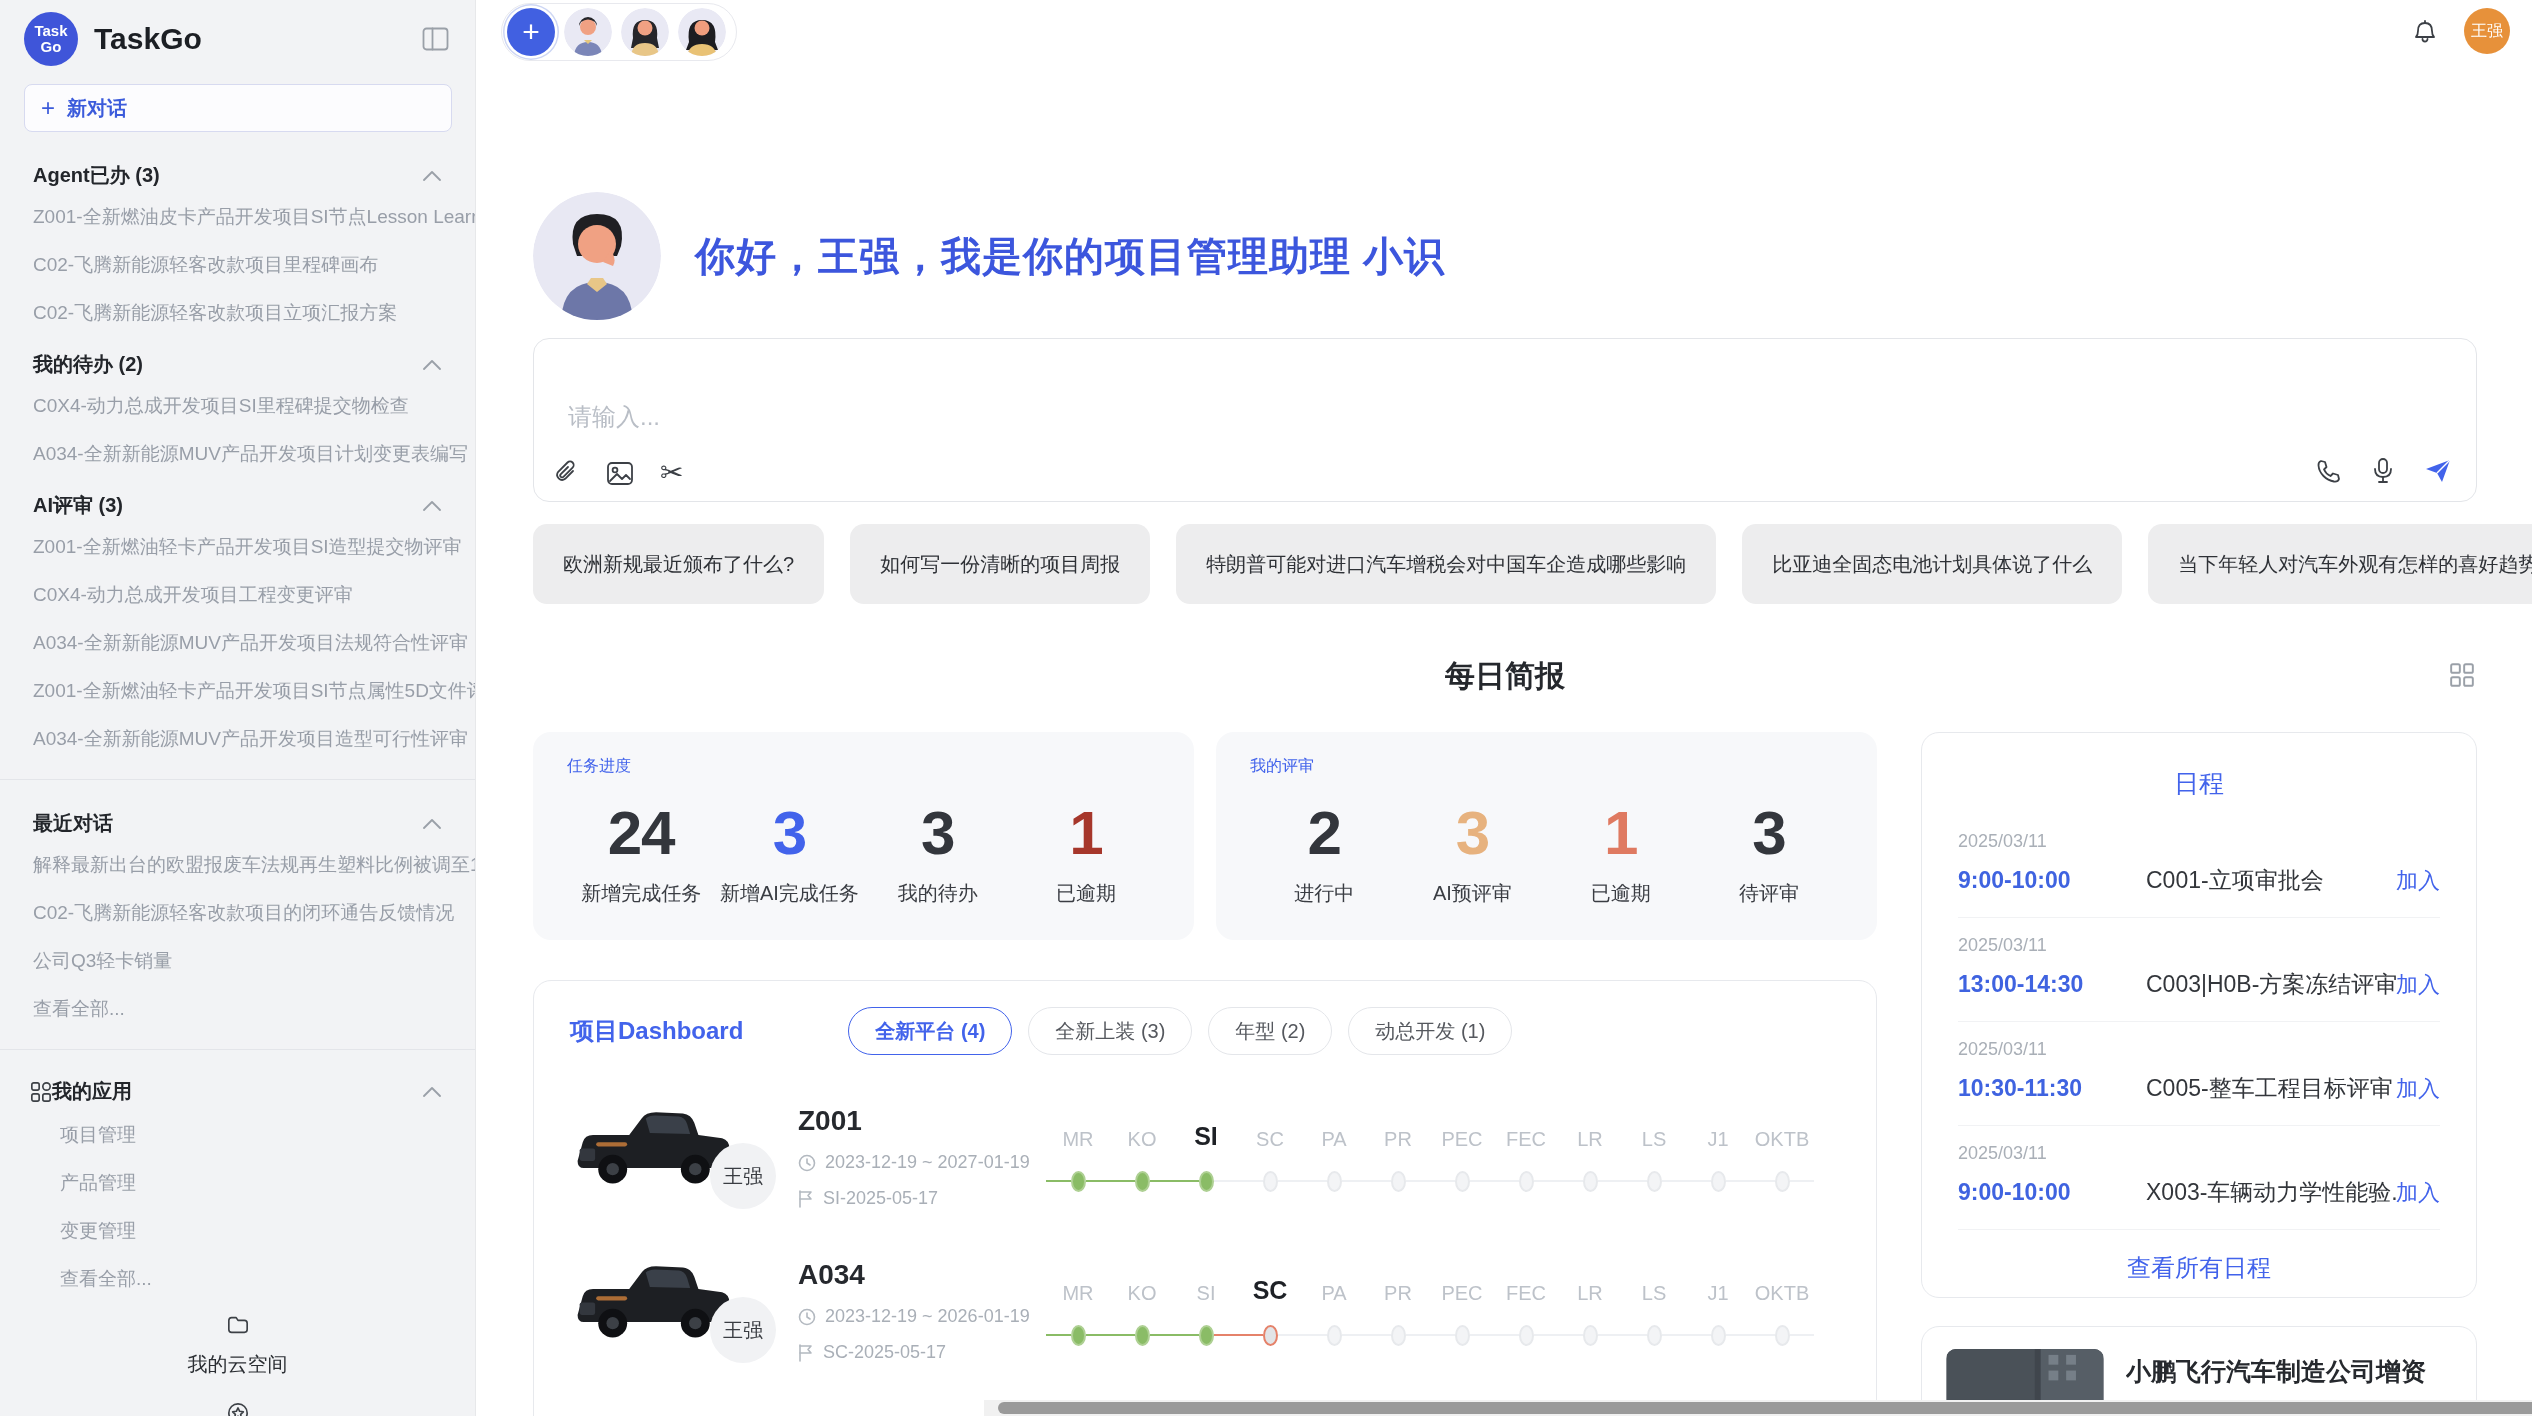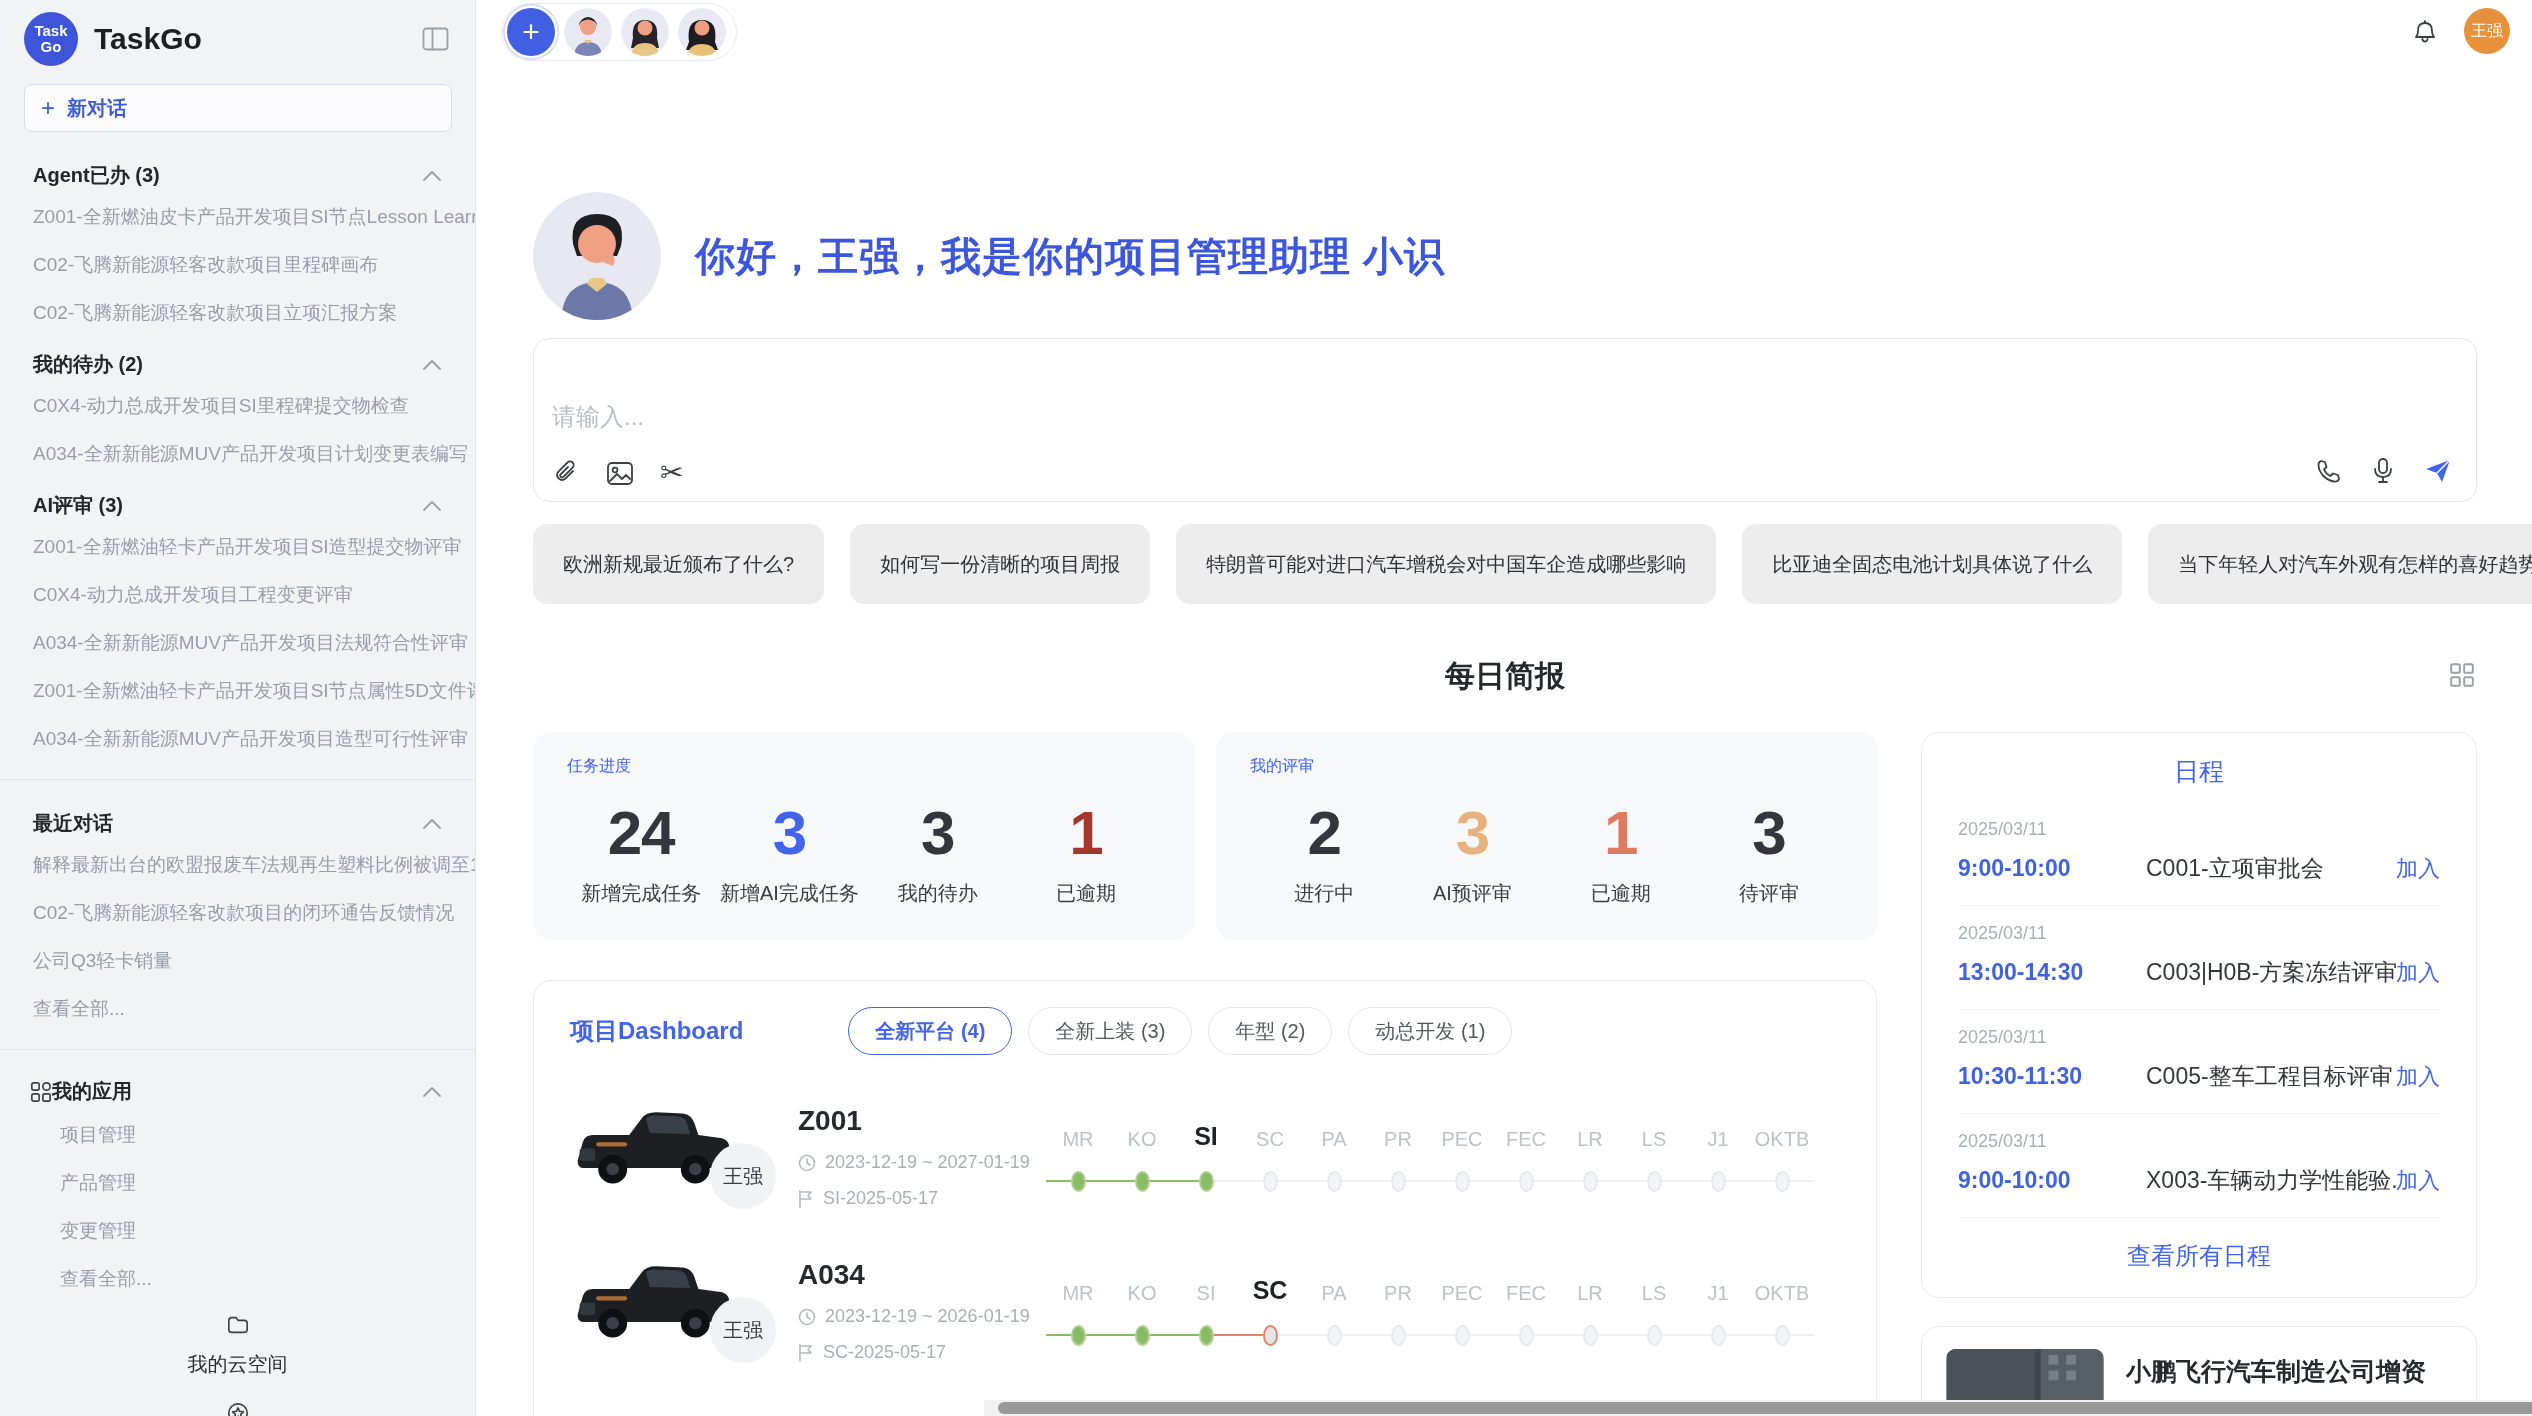--- a/index.html
+++ b/index.html
@@ -53,21 +53,21 @@
     display:flex;align-items:center;justify-content:center;font-size:16px;cursor:pointer;}
 
   .content{padding:0 55px 0 57px;}
 
   .greeting{display:flex;align-items:center;gap:34px;margin-top:128px;}
   .greet-avatar{width:128px;height:128px;border-radius:50%;overflow:hidden;flex:none;}
   .greet-title{font-size:40px;font-weight:800;color:#3c56dd;letter-spacing:1px;}
 
   .input-box{position:relative;height:164px;margin-top:18px;background:#fff;
     border:1.5px solid #e3e5e9;border-radius:16px;box-sizing:border-box;}
-  .placeholder{position:absolute;left:18px;top:62px;font-size:24px;color:#b9bec6;}
+  .placeholder{position:absolute;left:34px;top:62px;font-size:24px;color:#b9bec6;}
   .in-left{position:absolute;left:20px;bottom:14px;display:flex;align-items:center;gap:26px;}
   .in-right{position:absolute;right:24px;bottom:16px;display:flex;align-items:center;gap:30px;}
   .scissors{font-size:28px;color:#3c4046;line-height:1;}
 
   .chips{display:flex;gap:26px;margin-top:22px;}
   .chip{height:56px;line-height:56px;padding:12px 30px;background:#ededee;border-radius:14px;
     font-size:20px;color:#2e3136;white-space:nowrap;cursor:pointer;}
 
   .briefing-header{position:relative;margin-top:50px;height:44px;}
   .briefing-title{text-align:center;font-size:30px;font-weight:700;color:#25282d;line-height:44px;}
@@ -110,21 +110,21 @@
   .ms-track{display:flex;align-items:center;height:28px;width:100%;margin-top:16px;}
   .seg{flex:1;height:2px;background:#eef0f3;}
   .seg.g{background:#8abc66}
   .seg.r{background:#e5826a}
   .dot{width:15px;height:21px;border-radius:50%;background:#f3f4f6;border:2px solid #e7e9ec;
     box-sizing:border-box;flex:none;}
   .dot.done{background:#8abc66;border-color:#aed093;}
   .dot.late{background:#e2e4e7;border-color:#e5826a;}
 
   .sched-card{height:566px;border:1.5px solid #e7e9ed;border-radius:18px;background:#fff;
-    padding:16px 36px;box-sizing:border-box;}
+    padding:28px 36px;box-sizing:border-box;}
   .sched-title{text-align:center;font-size:25px;color:#4263eb;margin-top:6px;}
   .sched-list{margin-top:14px;}
   .sch{padding:17px 0 21px;border-bottom:1px solid #f1f2f4;}
   .sch-date{font-size:18px;color:#a9afb7;}
   .sch-row{display:flex;align-items:center;margin-top:13px;}
   .sch-time{font-size:23px;font-weight:700;color:#3f63e0;width:188px;flex:none;}
   .sch-title{font-size:23px;color:#33363b;flex:1;white-space:nowrap;overflow:hidden;}
   .sch-join{font-size:22px;color:#4263eb;cursor:pointer;flex:none;}
   .sched-footer{text-align:center;font-size:24px;color:#4263eb;margin-top:22px;cursor:pointer;}
 

